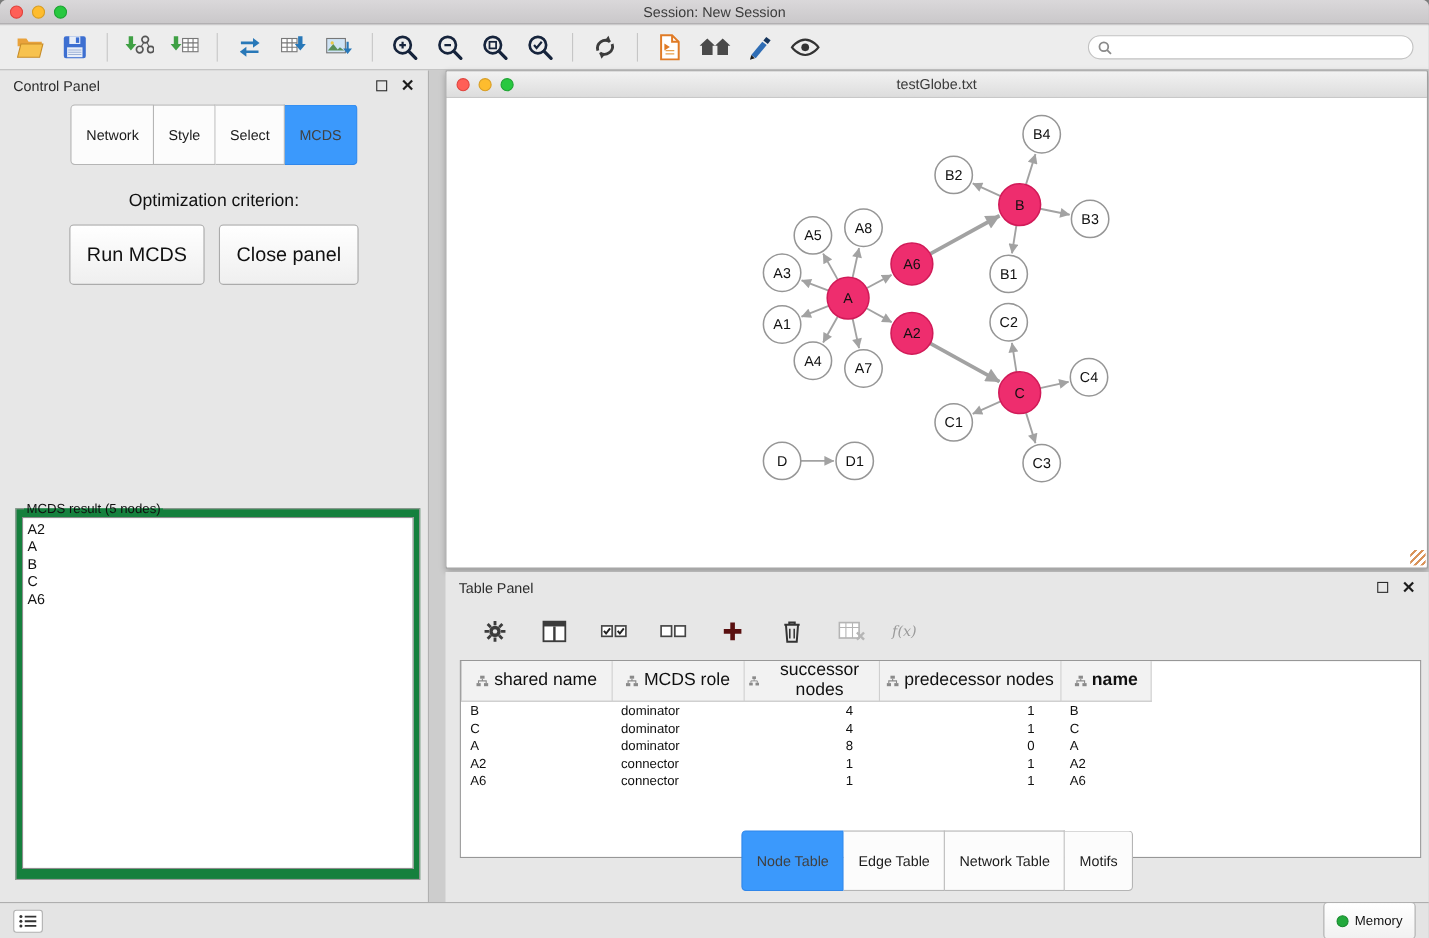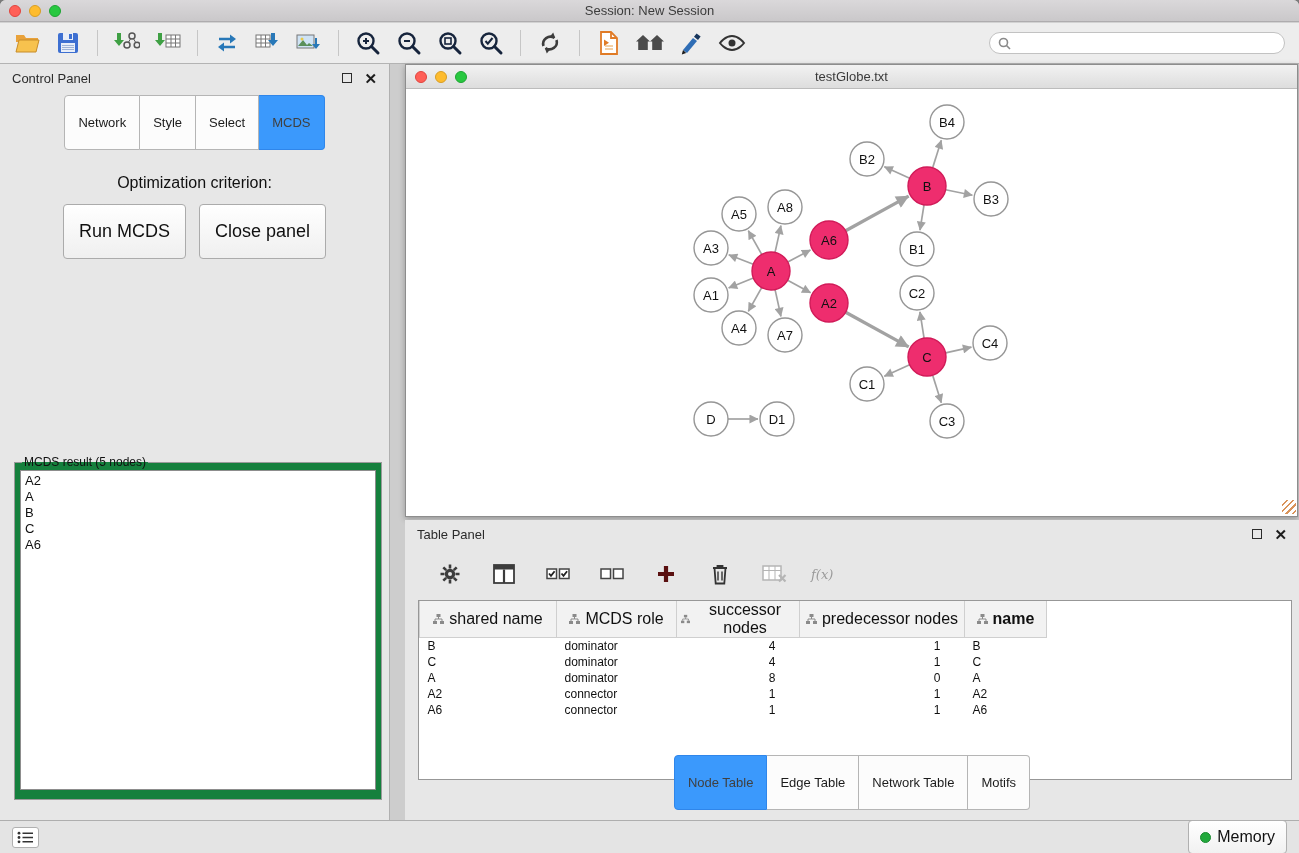--- a/index.html
+++ b/index.html
@@ -90,21 +90,21 @@
   .node-table td.num { text-align:right; padding-right:24px; }
   .tp-tabs { position:absolute; left:0; right:0; bottom:10px; display:flex; justify-content:center; }
 
   
   .statusbar { position:absolute; left:0; right:0; bottom:0; height:33px; background:#e4e4e4;
     border-top:1px solid #aeaeae; display:flex; align-items:center; padding:0 12px; }
   .list-btn { width:27px; height:21px; background:#fff; border:1px solid #b0b0b0; border-radius:3px;
     display:flex; align-items:center; justify-content:center; }
   .memory-btn { margin-left:auto; height:22px; border:1px solid #b0b0b0; border-radius:4px;
     background:linear-gradient(#ffffff,#f1f1f1); display:flex; align-items:center; gap:6px;
-    padding:16px 11px; font-size:16px; color:#101010; }
+    padding:16px 11px; font-size:12px; color:#101010; }
   .memory-dot { width:11px; height:11px; border-radius:50%; background:#22a93c; border:1px solid #1a8a30; }
 </style>
 </head>
 <body>
 
 <div class="app">
 
   <div class="titlebar">
     <div class="traffic">
       <span class="light red"></span>

